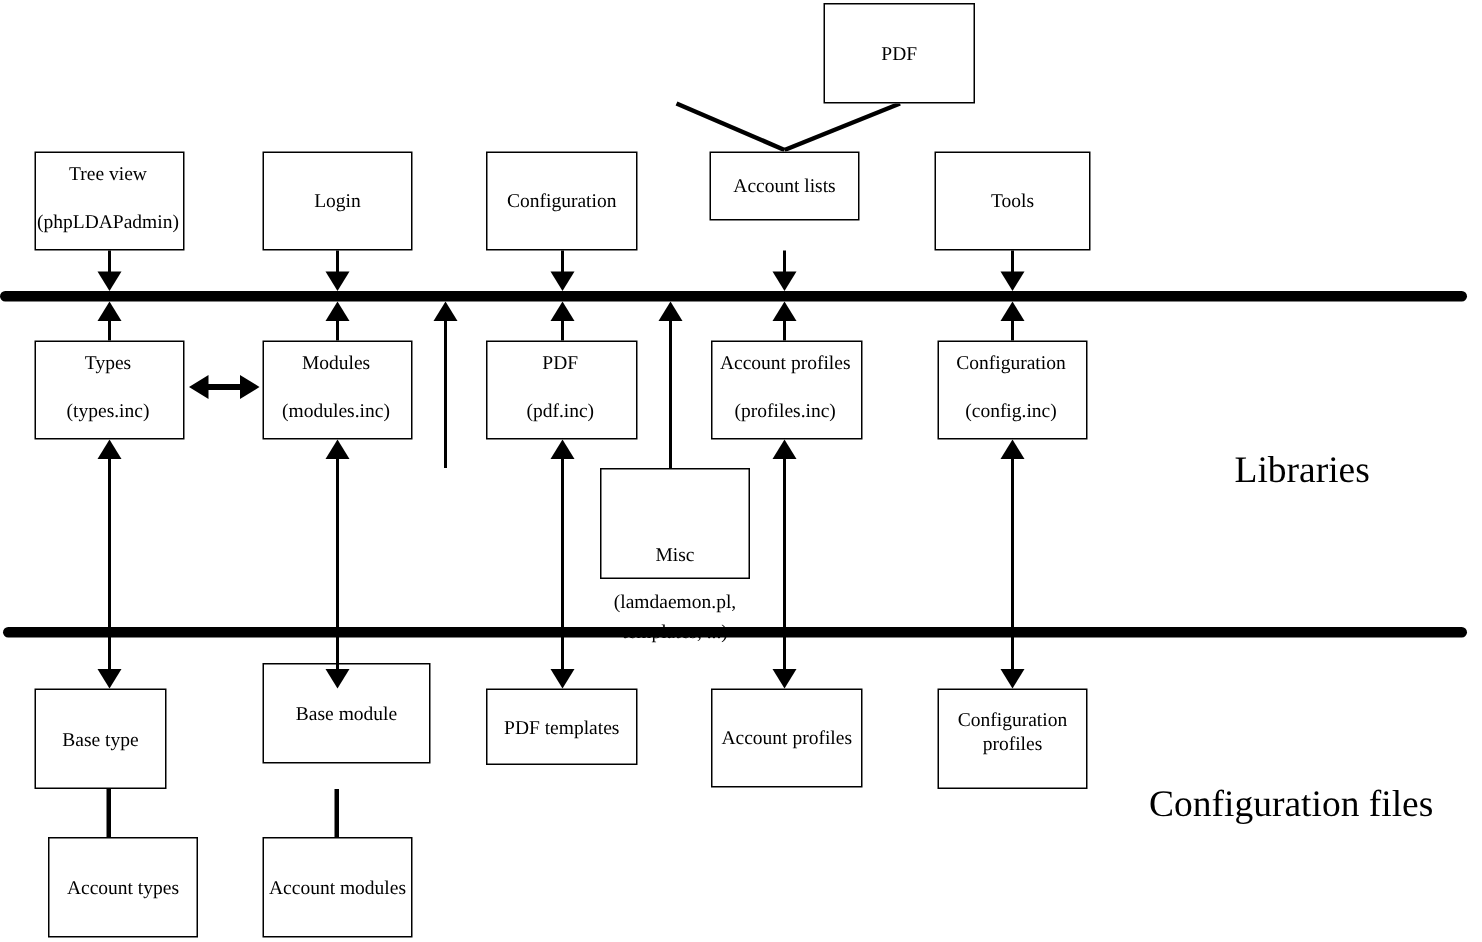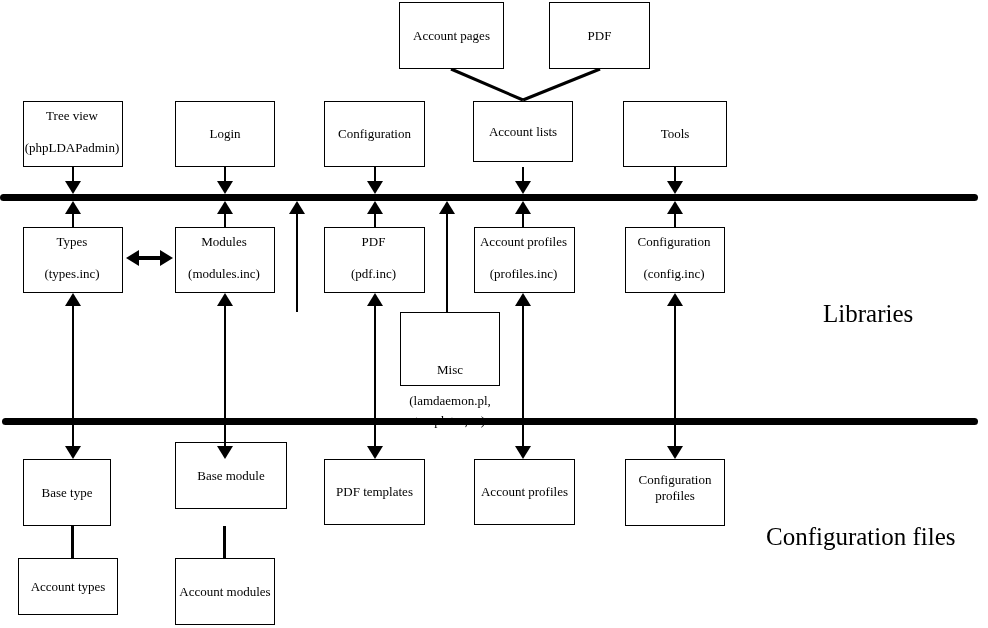--- a/index.html
+++ b/index.html
@@ -34,38 +34,35 @@
 <div id="canvas">
 
   <svg width="988" height="628" style="position:absolute;left:0;top:0">
     <line x1="451" y1="69" x2="523" y2="100" stroke="#000000" stroke-width="3"></line>
     <line x1="600" y1="69" x2="523" y2="100" stroke="#000000" stroke-width="3"></line>
   </svg>
 
   <div class="bus" style="left:0;top:194px;width:978px"></div>
   <div class="bus" style="left:2px;top:418px;width:976px"></div>
 
-  <div class="box one" style="left:399px;top:2px;width:105px;height:67px">
-    <div class="bl">Account pages</div>
-  </div>
   <div class="box one" style="left:549px;top:2px;width:101px;height:67px">
     <div class="bl">PDF</div>
   </div>
 
   <div class="box two" style="left:23px;top:101px;width:100px;height:66px">
     <div class="bl">Tree view</div>
     <div class="bl">(phpLDAPadmin)</div>
   </div>
   <div class="box one" style="left:175px;top:101px;width:100px;height:66px">
     <div class="bl">Login</div>
   </div>
   <div class="box one" style="left:324px;top:101px;width:101px;height:66px">
     <div class="bl">Configuration</div>
   </div>
-  <div class="box one" style="left:473px;top:101px;width:100px;height:61px">
+  <div class="box one" style="left:473px;top:101px;width:100px;height:46px">
     <div class="bl">Account lists</div>
   </div>
   <div class="box one" style="left:623px;top:101px;width:104px;height:66px">
     <div class="bl">Tools</div>
   </div>
 
   <div class="box two" style="left:23px;top:227px;width:100px;height:66px">
     <div class="bl">Types</div>
     <div class="bl">(types.inc)</div>
   </div>
@@ -91,32 +88,32 @@
     <div class="bl" style="top:32px">(lamdaemon.pl,</div>
     <div class="bl" style="top:52px">templates, ...)</div>
   </div>
 
   <div class="box one" style="left:23px;top:459px;width:88px;height:67px">
     <div class="bl">Base type</div>
   </div>
   <div class="box one" style="left:175px;top:442px;width:112px;height:67px">
     <div class="bl">Base module</div>
   </div>
-  <div class="box one" style="left:324px;top:459px;width:101px;height:66px">
+  <div class="box one" style="left:324px;top:459px;width:101px;height:51px">
     <div class="bl">PDF templates</div>
   </div>
   <div class="box one" style="left:474px;top:459px;width:101px;height:66px">
     <div class="bl">Account profiles</div>
   </div>
   <div class="box stack" style="left:625px;top:459px;width:100px;height:67px">
     <div class="bl">Configuration</div>
     <div class="bl">profiles</div>
   </div>
 
-  <div class="box one" style="left:18px;top:558px;width:100px;height:57px">
+  <div class="box one" style="left:32px;top:558px;width:100px;height:67px">
     <div class="bl">Account types</div>
   </div>
   <div class="box one" style="left:175px;top:558px;width:100px;height:67px">
     <div class="bl">Account modules</div>
   </div>
 
   <div class="seclabel" style="left:823px;top:300px">Libraries</div>
   <div class="seclabel" style="left:766px;top:523px">Configuration files</div>
 
   <div class="v" style="left:72px;top:167px;height:15px"></div>

